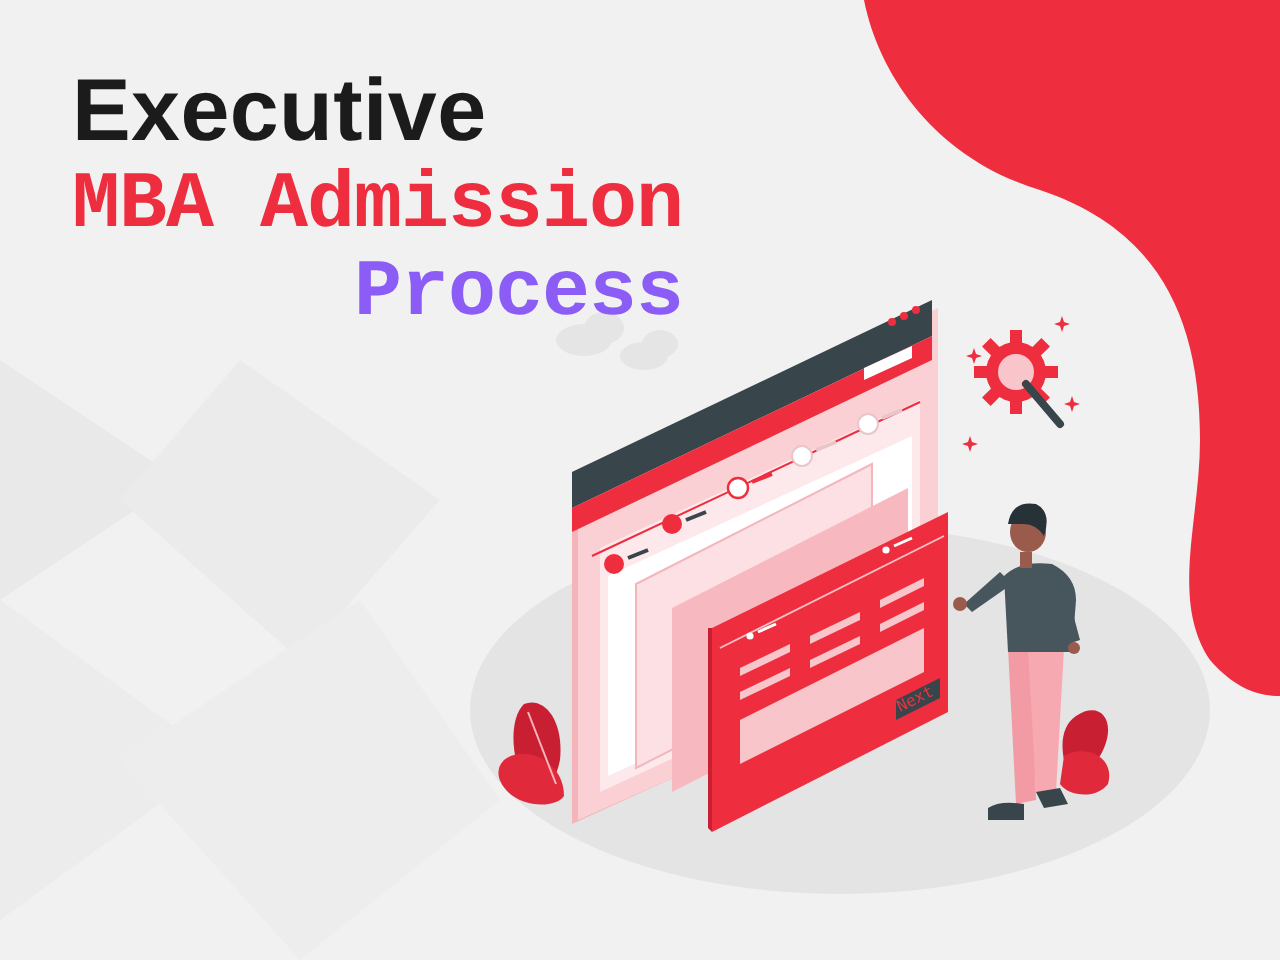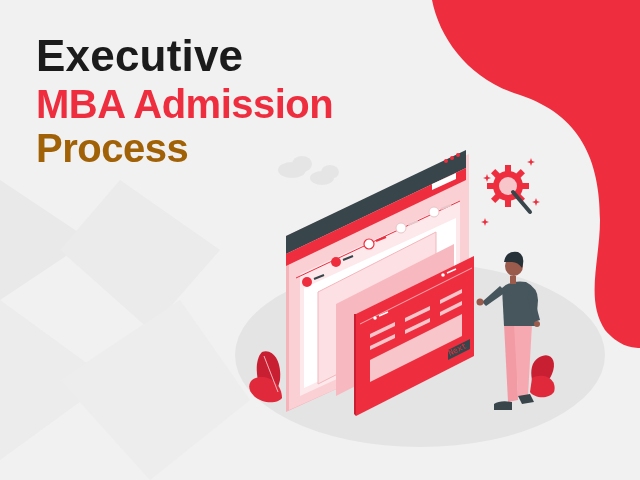--- a/index.html
+++ b/index.html
@@ -1,20 +1,20 @@
 <!DOCTYPE html>
 <html><head>
 <meta charset="utf-8">
 <style>
   html,body{margin:0;padding:0;}
   body{width:640px;height:480px;overflow:hidden;background:#f1f1f1;position:relative;font-family:"DejaVu Sans","Liberation Sans",sans-serif;}
   .bg-shapes{position:absolute;inset:0;}
   .headline{position:absolute;left:36px;top:34px;line-height:1;}
   .headline .l1{font-family:"Liberation Sans","DejaVu Sans",sans-serif;font-size:44px;color:#1b1b1b;font-weight:700;letter-spacing:0.2px;margin-bottom:6px;}
-  .headline .l2,.headline .l3{font-family:Liberation Sans, sans-serif;font-weight:700;font-size:40px;letter-spacing:-0.5px;}
+  .headline .l2,.headline .l3{font-family:Liberation Mono, monospace;font-weight:700;font-size:40px;letter-spacing:-0.5px;text-align:right;}
   .headline .l2{margin-bottom:4px;}
   .illus{position:absolute;inset:0;}
   .next-label{font-family:"DejaVu Sans Mono",monospace;font-size:8px;fill:#e8323f;}
 </style>
 </head>
 <body>
 
 <svg class="bg-shapes" width="640" height="480" viewBox="0 0 640 480">
 
   <polygon points="0,180 90,240 0,300" fill="#e9e9e9"></polygon>
@@ -30,21 +30,21 @@
     <ellipse cx="292" cy="170" rx="14" ry="8"></ellipse>
       <ellipse cx="302" cy="164" rx="10" ry="8"></ellipse>
     <ellipse cx="322" cy="178" rx="12" ry="7"></ellipse>
       <ellipse cx="330" cy="172" rx="9" ry="7"></ellipse>
   </g>
 </svg>
 
 <div class="headline">
   <div class="l1">Executive</div>
   <div class="l2" style="color:#ee2e3f">MBA Admission</div>
-  <div class="l3" style="color:#a16207">Process</div>
+  <div class="l3" style="color:#8b5cf6">Process</div>
 </div>
 
 <svg class="illus" width="640" height="480" viewBox="0 0 640 480">
 
   <g>
     <path d="M262,352 C272,348 282,360 280,380 C276,398 268,400 262,392 C256,380 254,360 262,352 Z" fill="#c91f32"></path>
     <path d="M252,380 C262,372 282,380 282,398 C278,404 262,404 254,396 C248,390 248,384 252,380 Z" fill="#e02a3b"></path>
     <path d="M264,356 L278,392" stroke="#f7b3ba" stroke-width="1"></path>
   </g>
 

